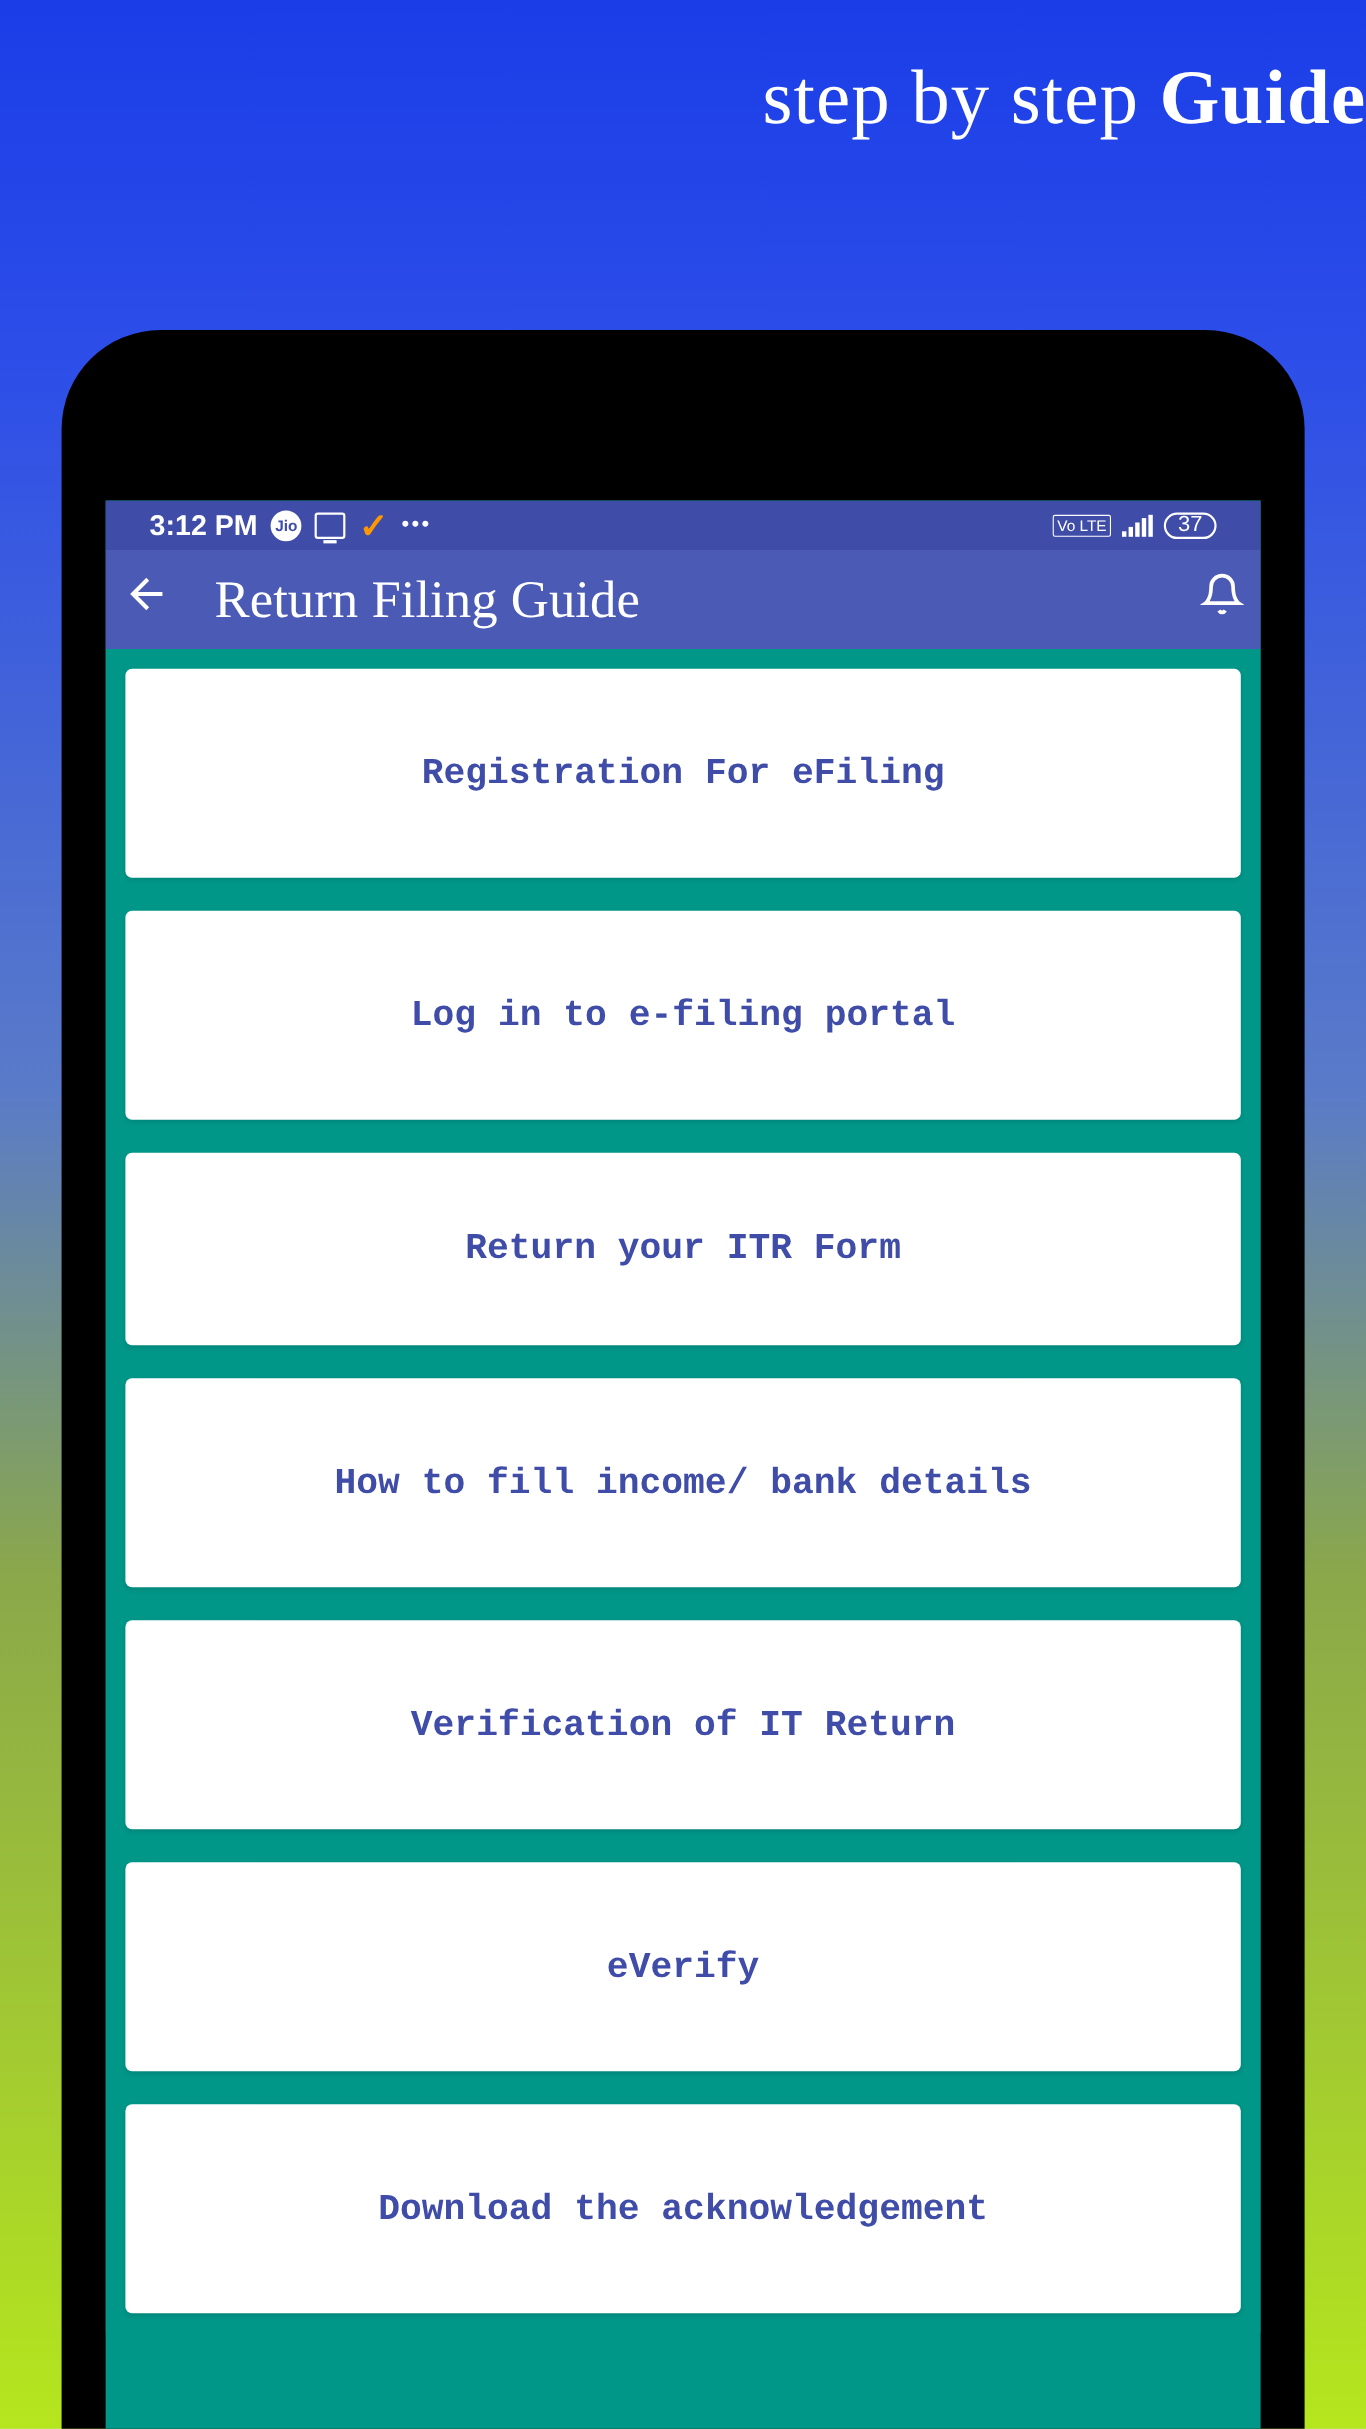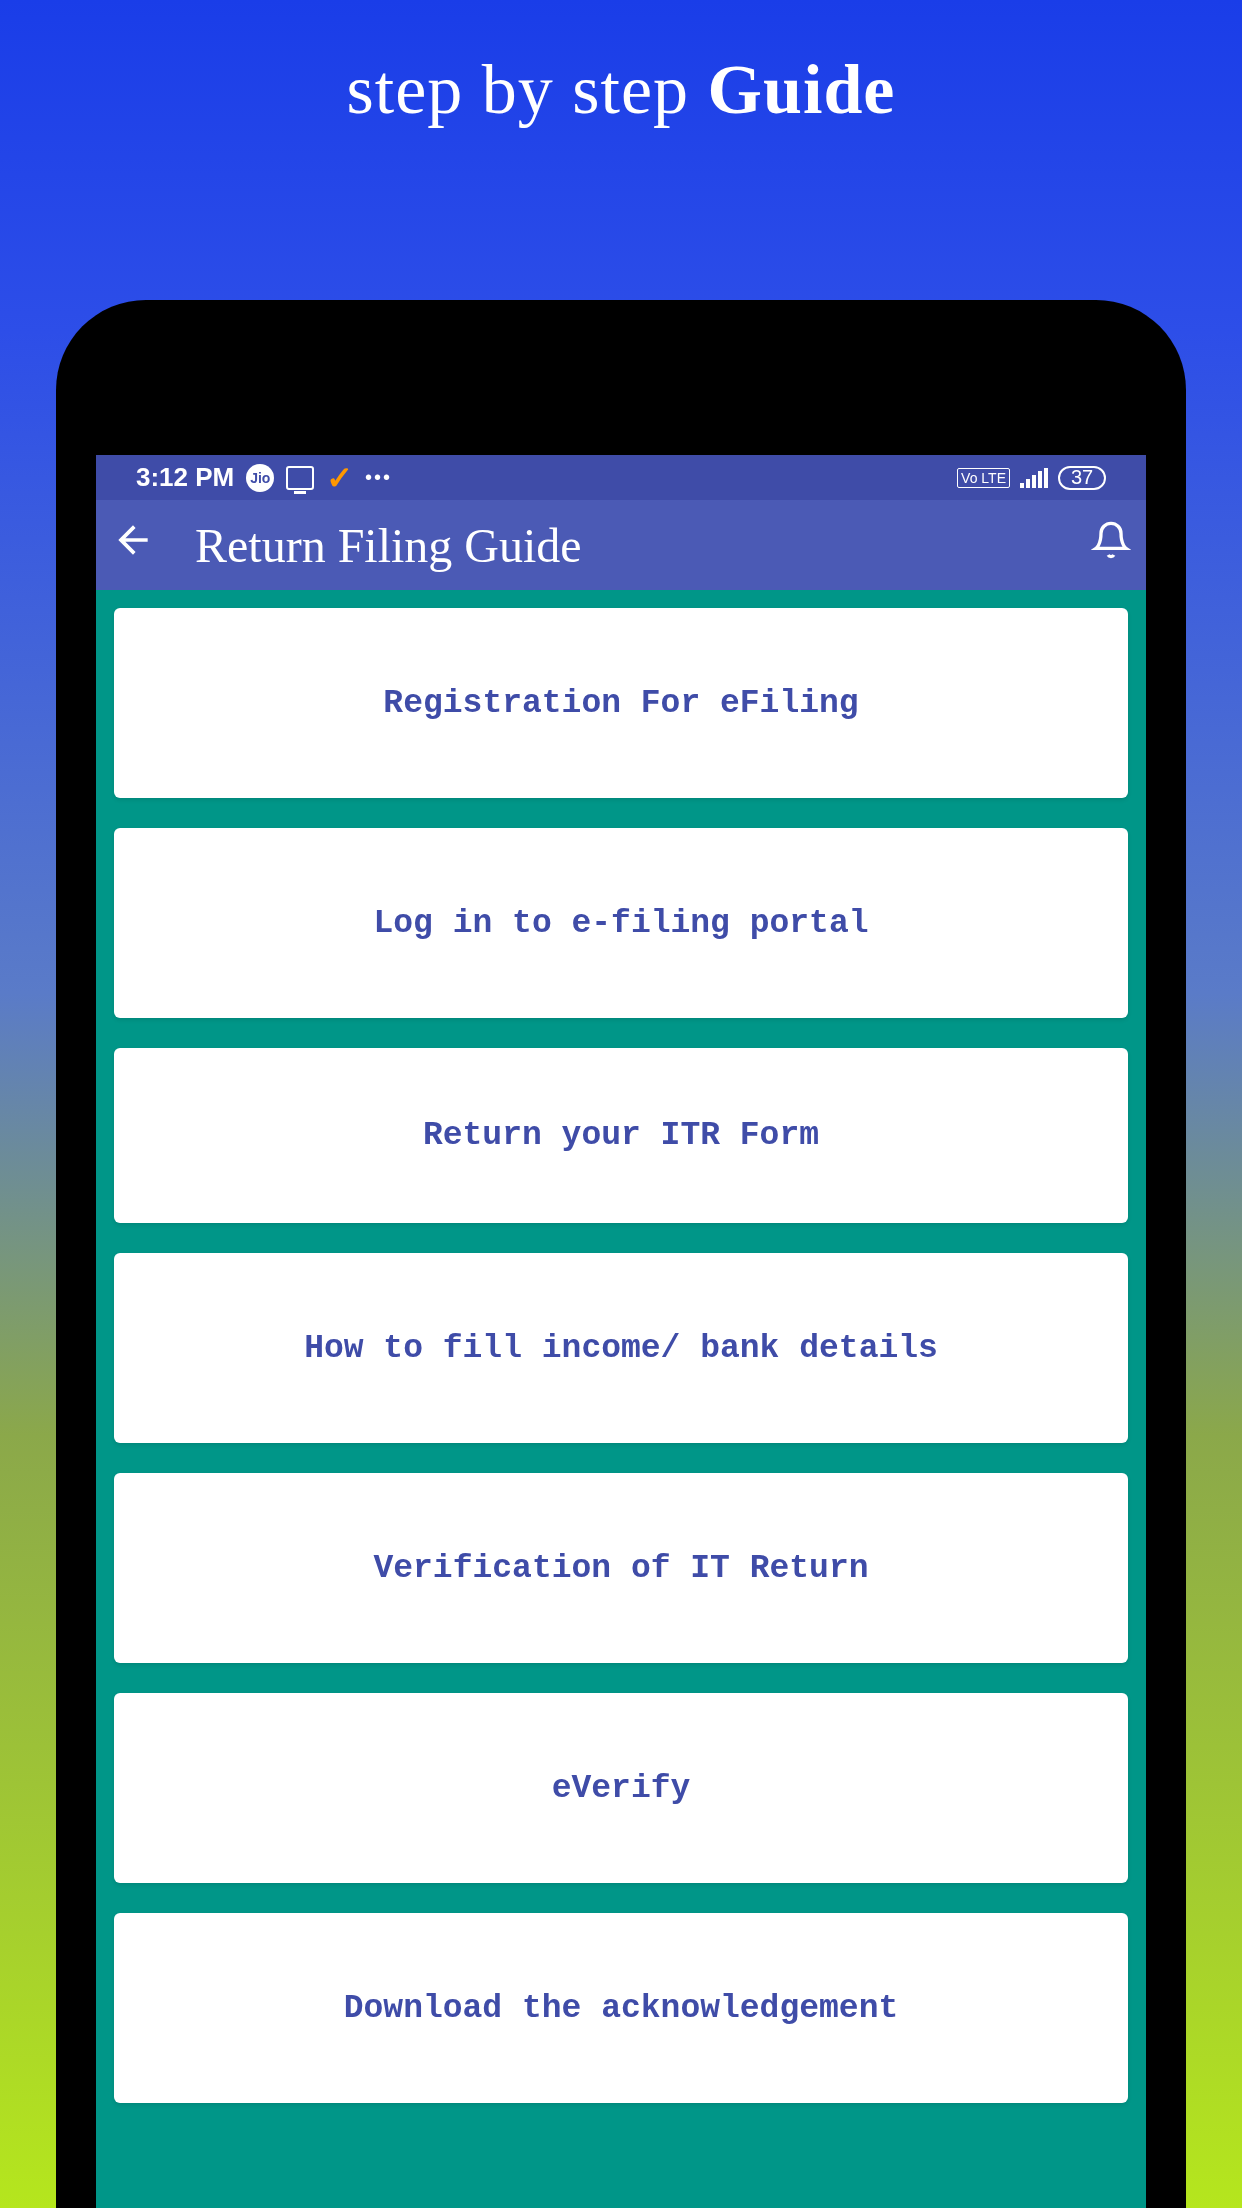--- a/index.html
+++ b/index.html
@@ -11,21 +11,21 @@
     body {
       width: 1242px;
       height: 2208px;
       background: linear-gradient(180deg, #1a3de8 0%, #2d4ee8 15%, #5a7bc8 45%, #8ba84a 65%, #b5e61d 100%);
       font-family: Georgia, 'Times New Roman', serif;
       overflow: hidden;
       position: relative;
     }
     
     .promo-header {
-      text-align: center;
+      text-align: right;
       padding-top: 50px;
       color: white;
     }
     
     .promo-line1 {
       font-size: 70px;
       font-weight: 300;
       letter-spacing: 1px;
     }
     

